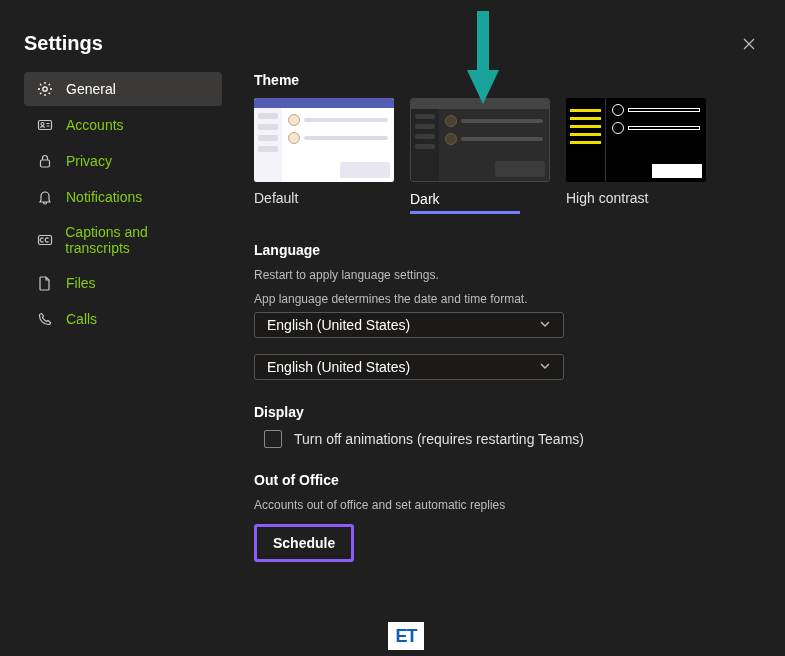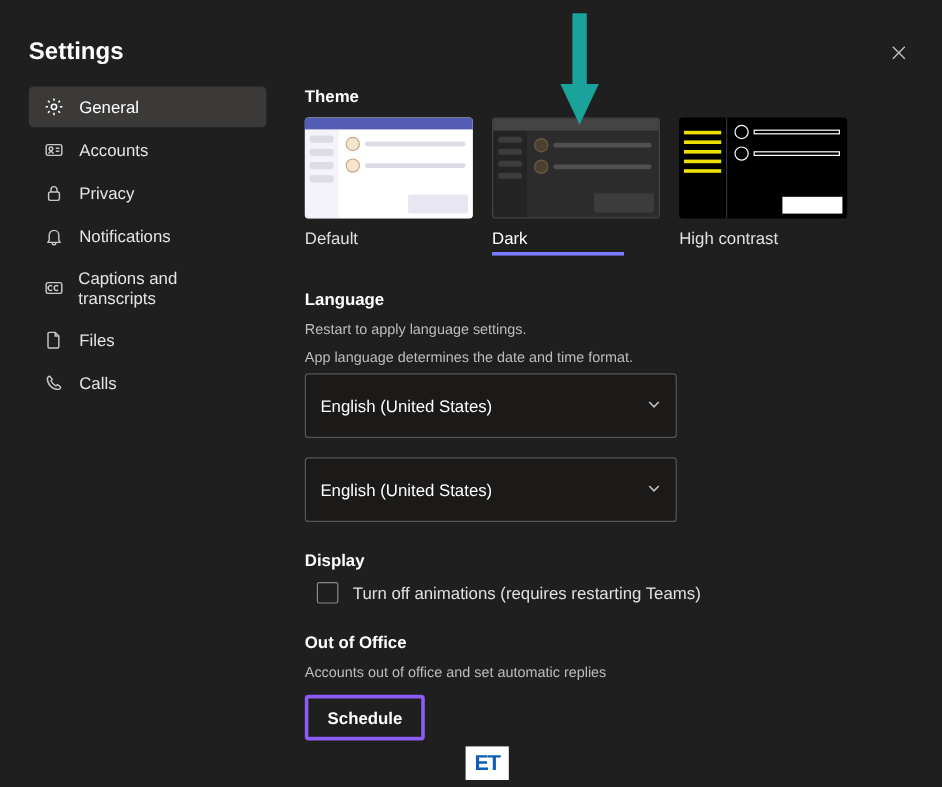--- a/index.html
+++ b/index.html
@@ -39,21 +39,21 @@
       flex-shrink: 0;
     }
     .nav-item {
       display: flex;
       align-items: center;
       gap: 12px;
       padding: 8px 12px;
       border-radius: 4px;
       cursor: pointer;
       font-size: 14px;
-      color: #e5e5e5;
+      color: #84cc16;
       margin-bottom: 2px;
     }
     .nav-item.active {
       background: #3b3a39;
       color: #ffffff;
     }
     .nav-item .icon {
       width: 18px;
       height: 18px;
       display: flex;
@@ -134,21 +134,21 @@
     .field-label {
       font-size: 12px;
       color: #bdbdbd;
       margin-bottom: 6px;
     }
     .select {
       width: 310px;
       background: #1b1a19;
       border: 1px solid #555;
       border-radius: 3px;
-      padding: 18px 12px;
+      padding: 4px 12px;
       display: flex;
       justify-content: space-between;
       align-items: center;
       cursor: pointer;
       font-size: 14px;
       color: #ffffff;
       margin-bottom: 16px;
     }
     .select .chev { color: #bfbfbf; }
     .section-gap { margin-top: 24px; }

